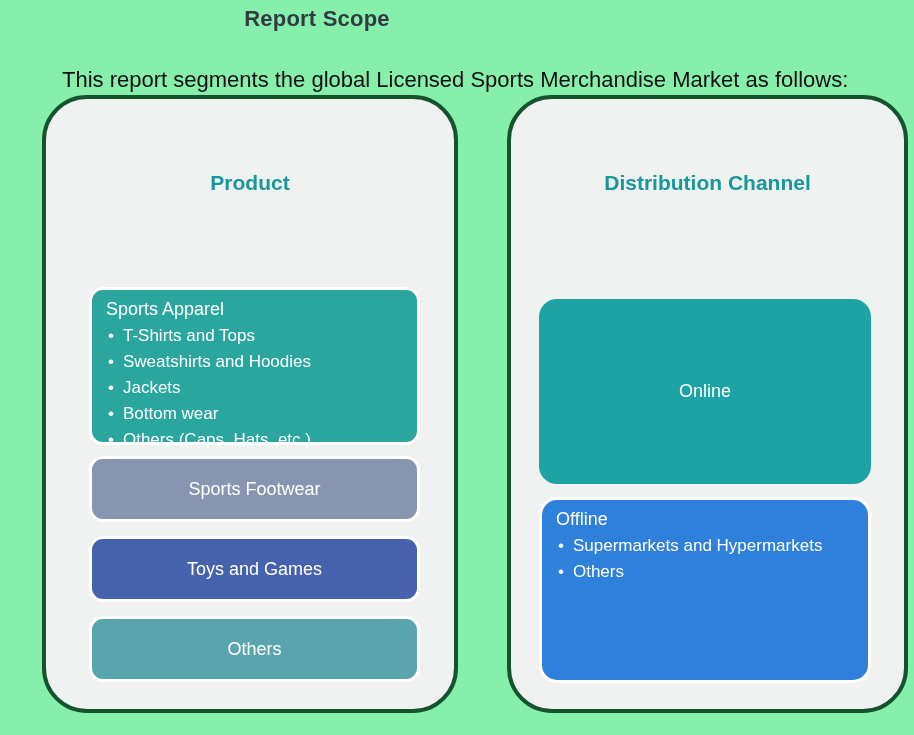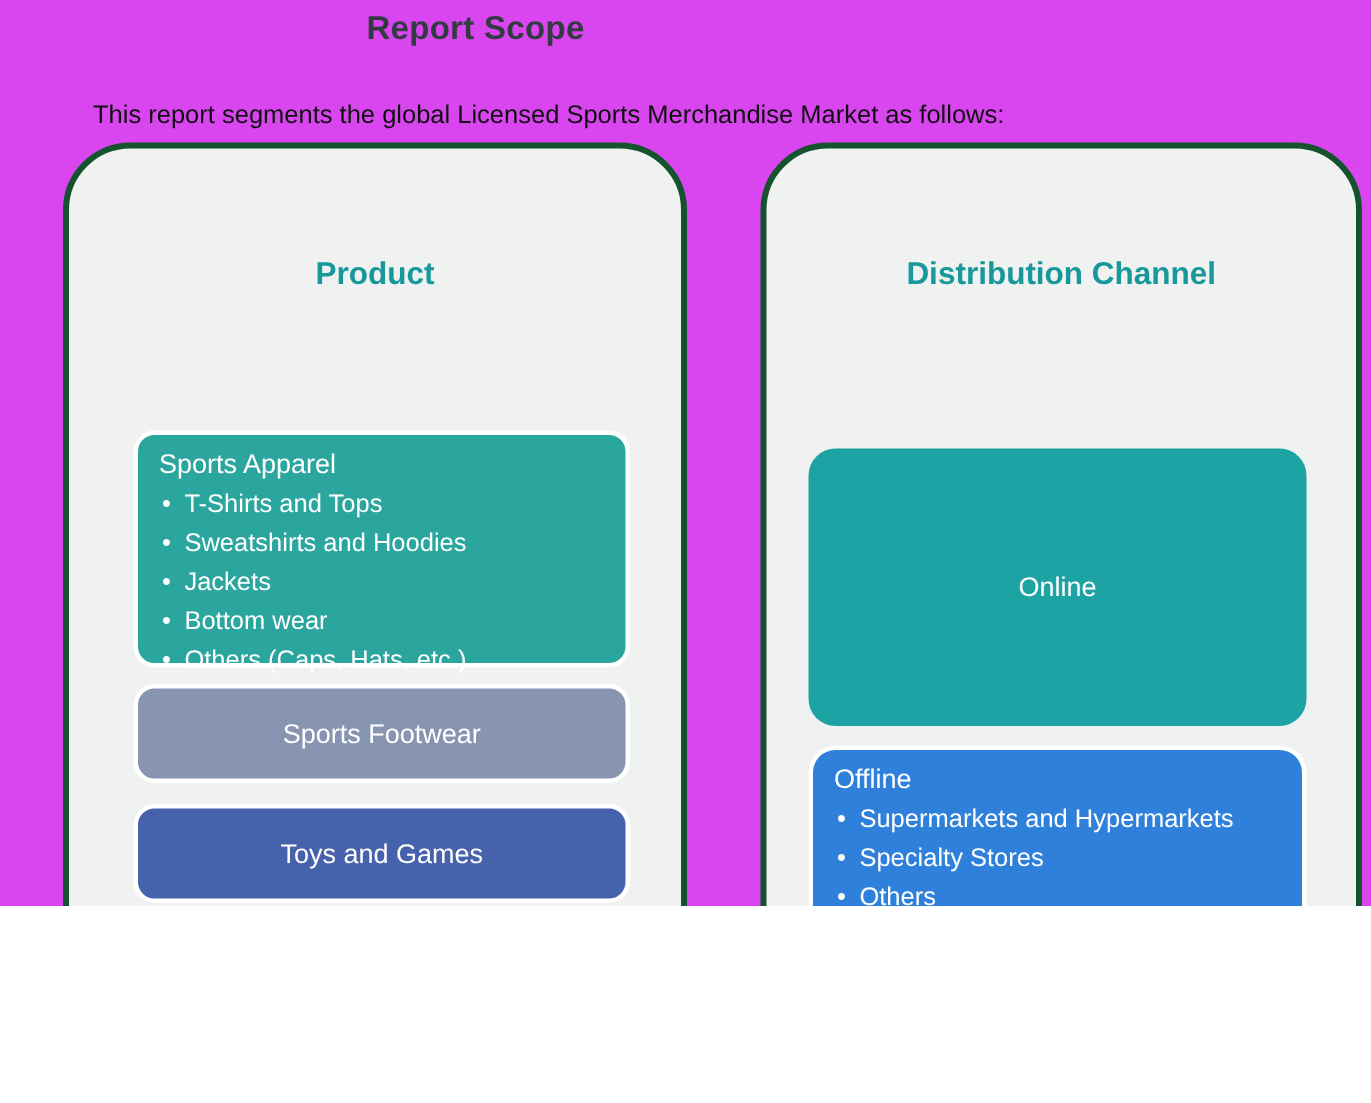--- a/index.html
+++ b/index.html
@@ -4,40 +4,40 @@
 <style>
   html, body {
     margin: 0;
     padding: 0;
     background: #ffffff;
     font-family: "Liberation Sans", sans-serif;
   }
   .page {
     position: relative;
     width: 914px;
-    height: 604px;
-    background: #d946ef;
+    height: 735px;
+    background: #86efac;
     overflow: hidden;
   }
   .report-title {
     position: absolute;
     top: 6px;
     left: 167px;
     width: 300px;
     text-align: center;
     font-size: 22px;
     font-weight: bold;
     color: #333b42;
     letter-spacing: 0.2px;
   }
   .report-subtitle {
     position: absolute;
     top: 67px;
     left: 62px;
-    font-size: 17px;
+    font-size: 22px;
     color: #0f0f0f;
   }
   .panel {
     position: absolute;
     top: 95px;
     height: 618px;
     background: #f0f1f1;
     border: 4px solid #14532d;
     border-radius: 45px;
     box-sizing: border-box;
@@ -136,19 +136,18 @@
     <div class="panel-heading">Distribution Channel</div>
 
     <div class="seg-box centered box-online">
       <span>Online</span>
     </div>
 
     <div class="seg-box listbox outlined box-offline">
       <div class="box-heading">Offline</div>
       <ul>
         <li><span class="bullet">•</span><span>Supermarkets and Hypermarkets</span></li>
-        <li><span class="bullet">•</span><span>Specialty Stores</span></li>
         <li><span class="bullet">•</span><span>Others</span></li>
       </ul>
     </div>
   </div>
 
 </div>
 
 </body></html>

